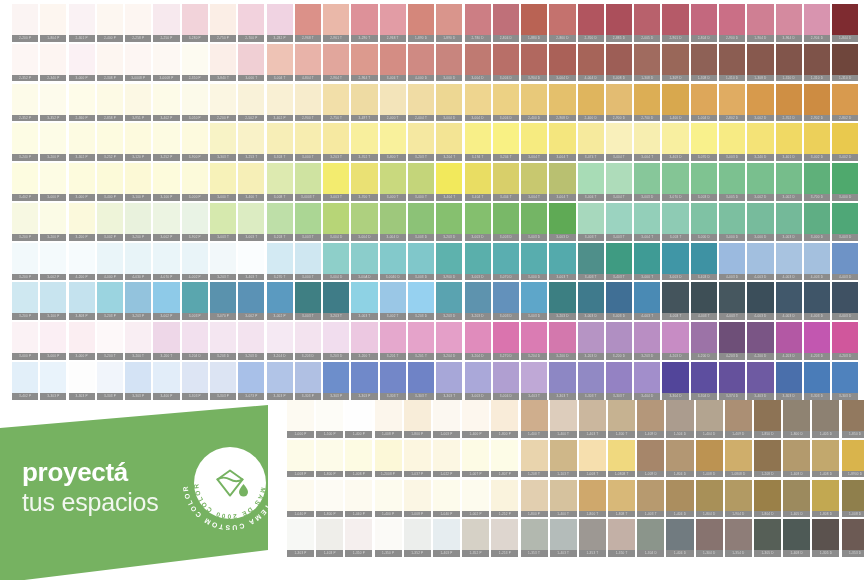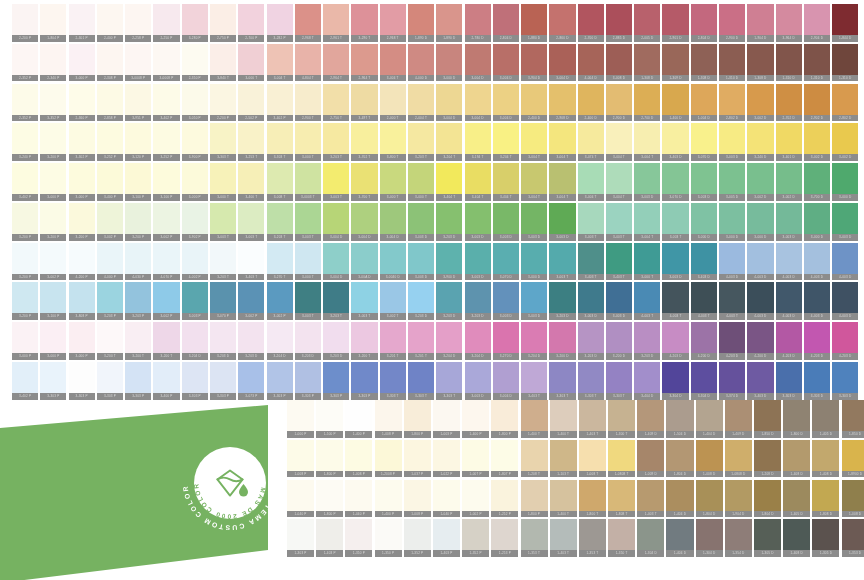--- a/index.html
+++ b/index.html
@@ -1633,16 +1633,18 @@
         </text>
         <g fill="none" stroke="#76B261" stroke-width="2.1" stroke-linejoin="round" stroke-linecap="round">
           <path d="M46,56 L60,46 L74,56 L60,74 Z"></path>
           <path d="M46,56 q7,-4 14,0 q7,4 14,0"></path>
           <path d="M75,61 q5,6 5,9 a5,5 0 0 1 -10,0 q0,-3 5,-9 z" fill="#76B261" stroke="none"></path>
         </g>
       </svg>
     </div>
 
     <div id="banner-text">
+      <div id="ban-l1">proyectá</div>
+      <div id="ban-l2">tus espacios</div>
     </div>
   </div>
 
 </div>
 
 </body></html>

